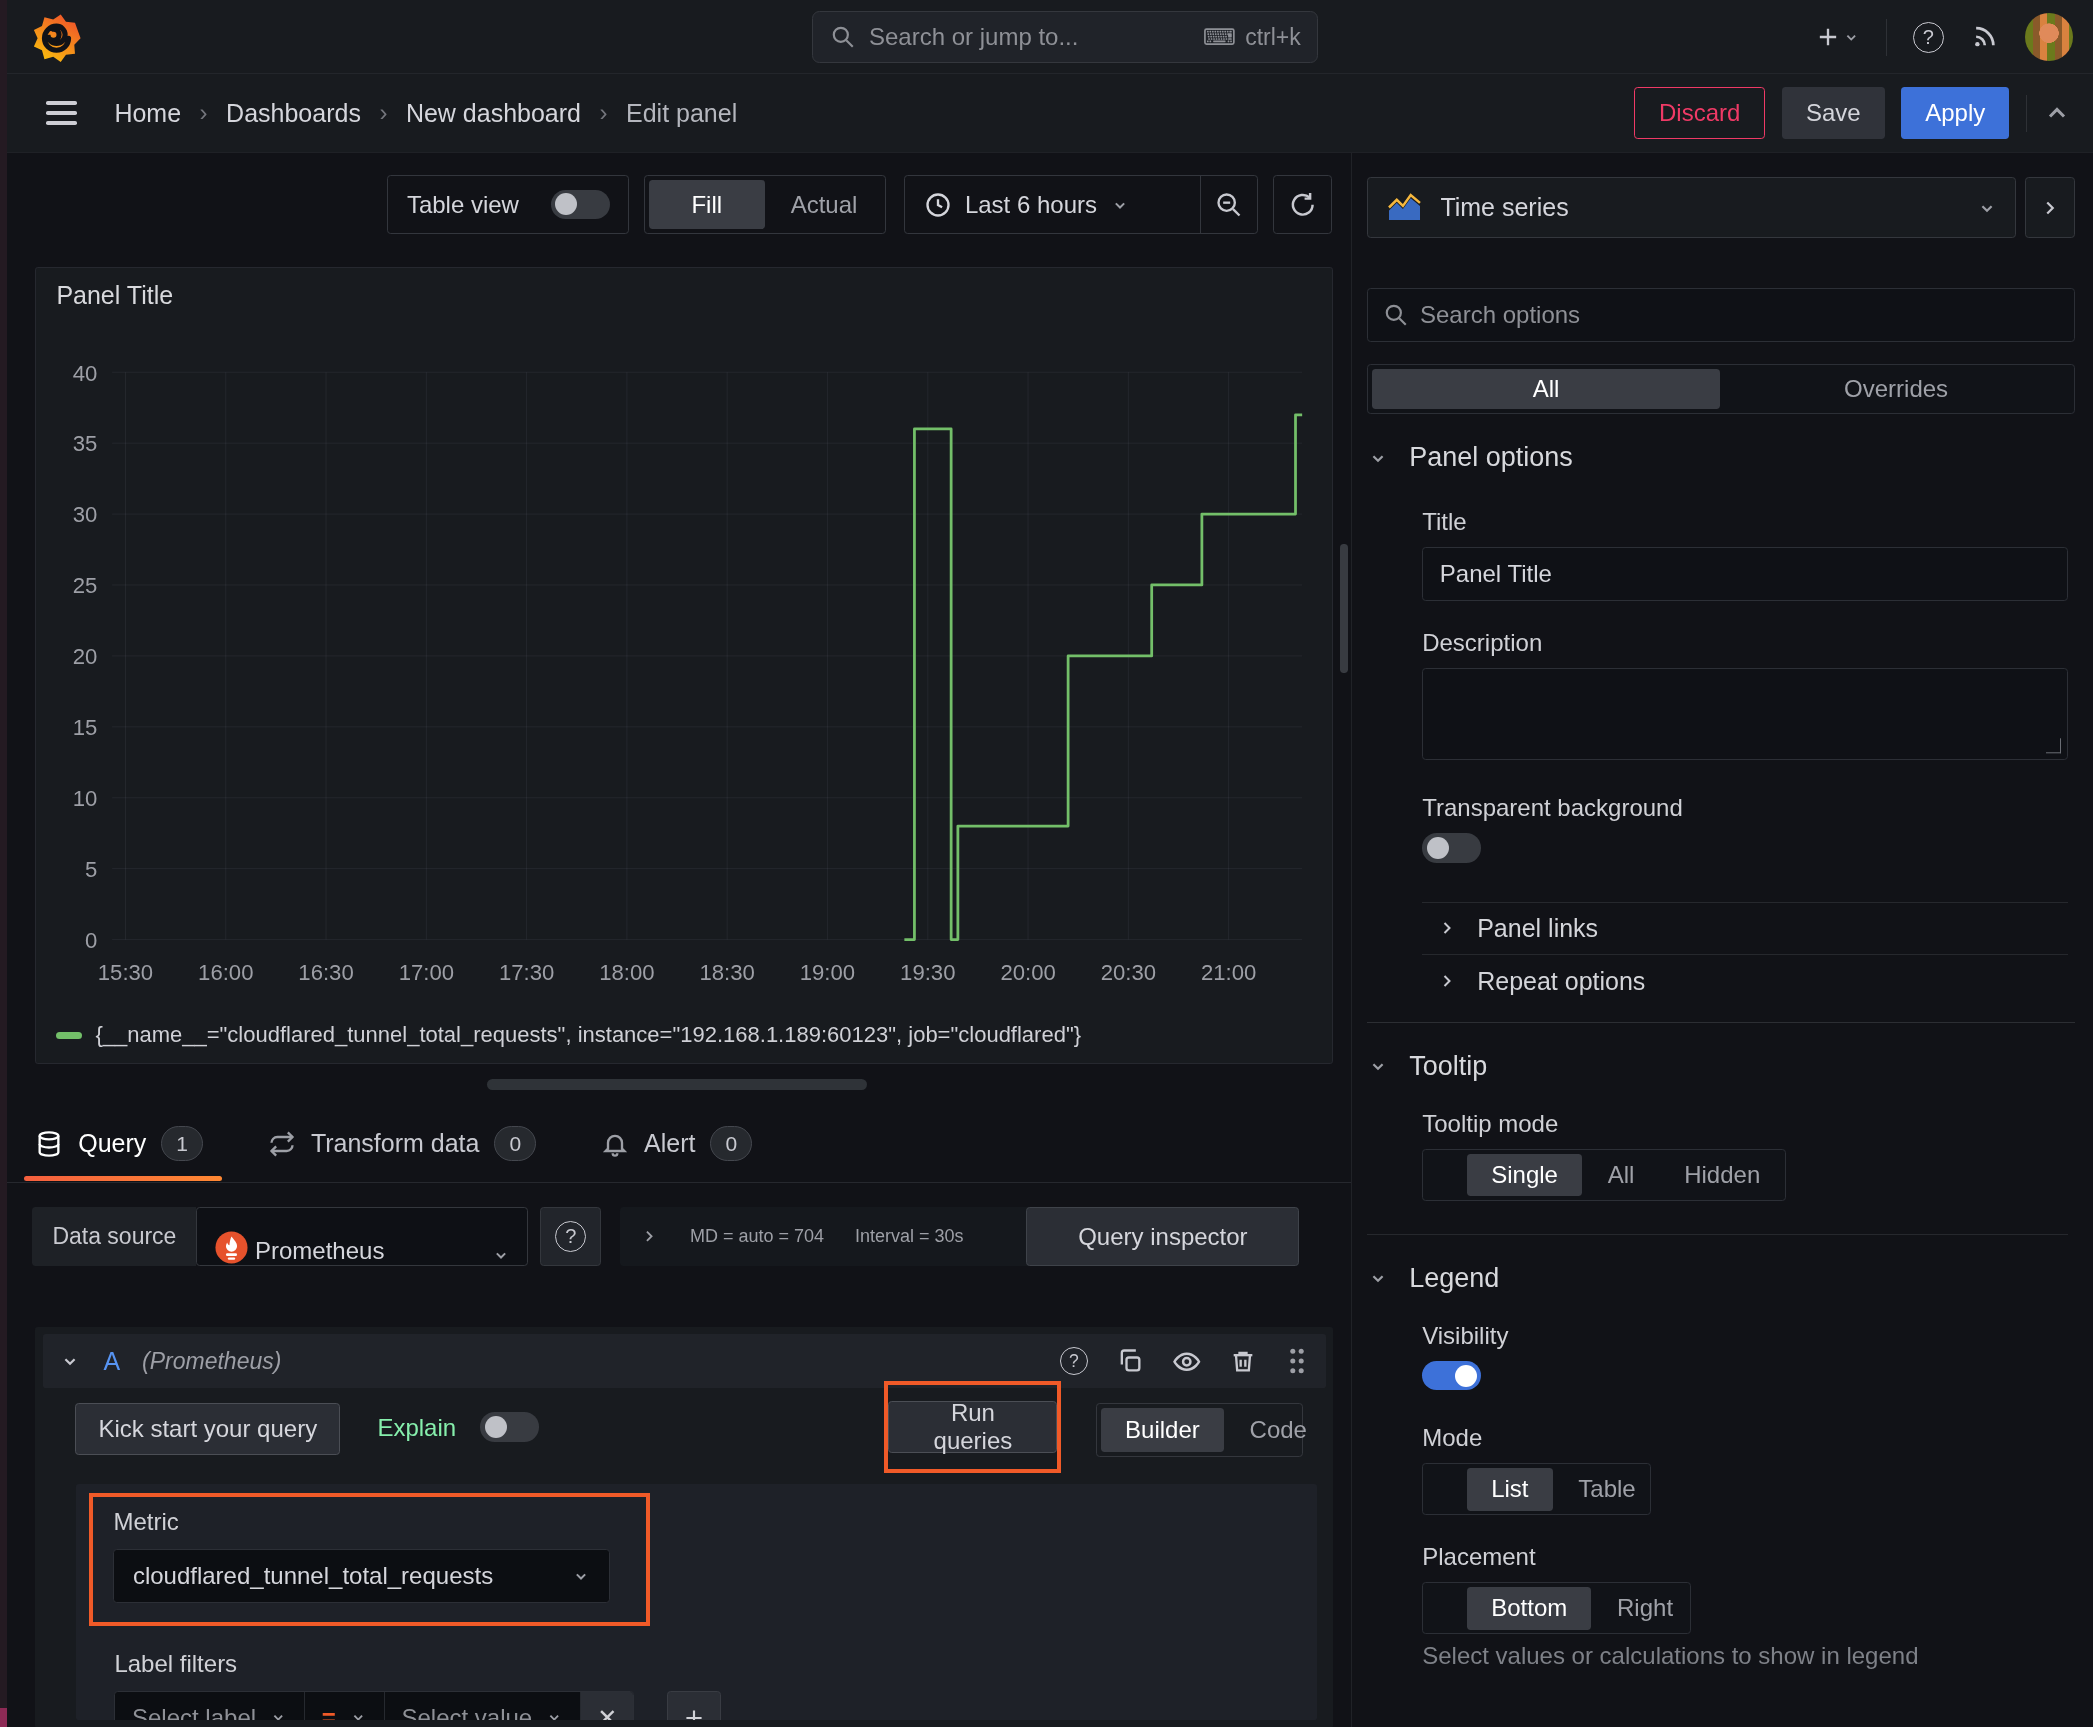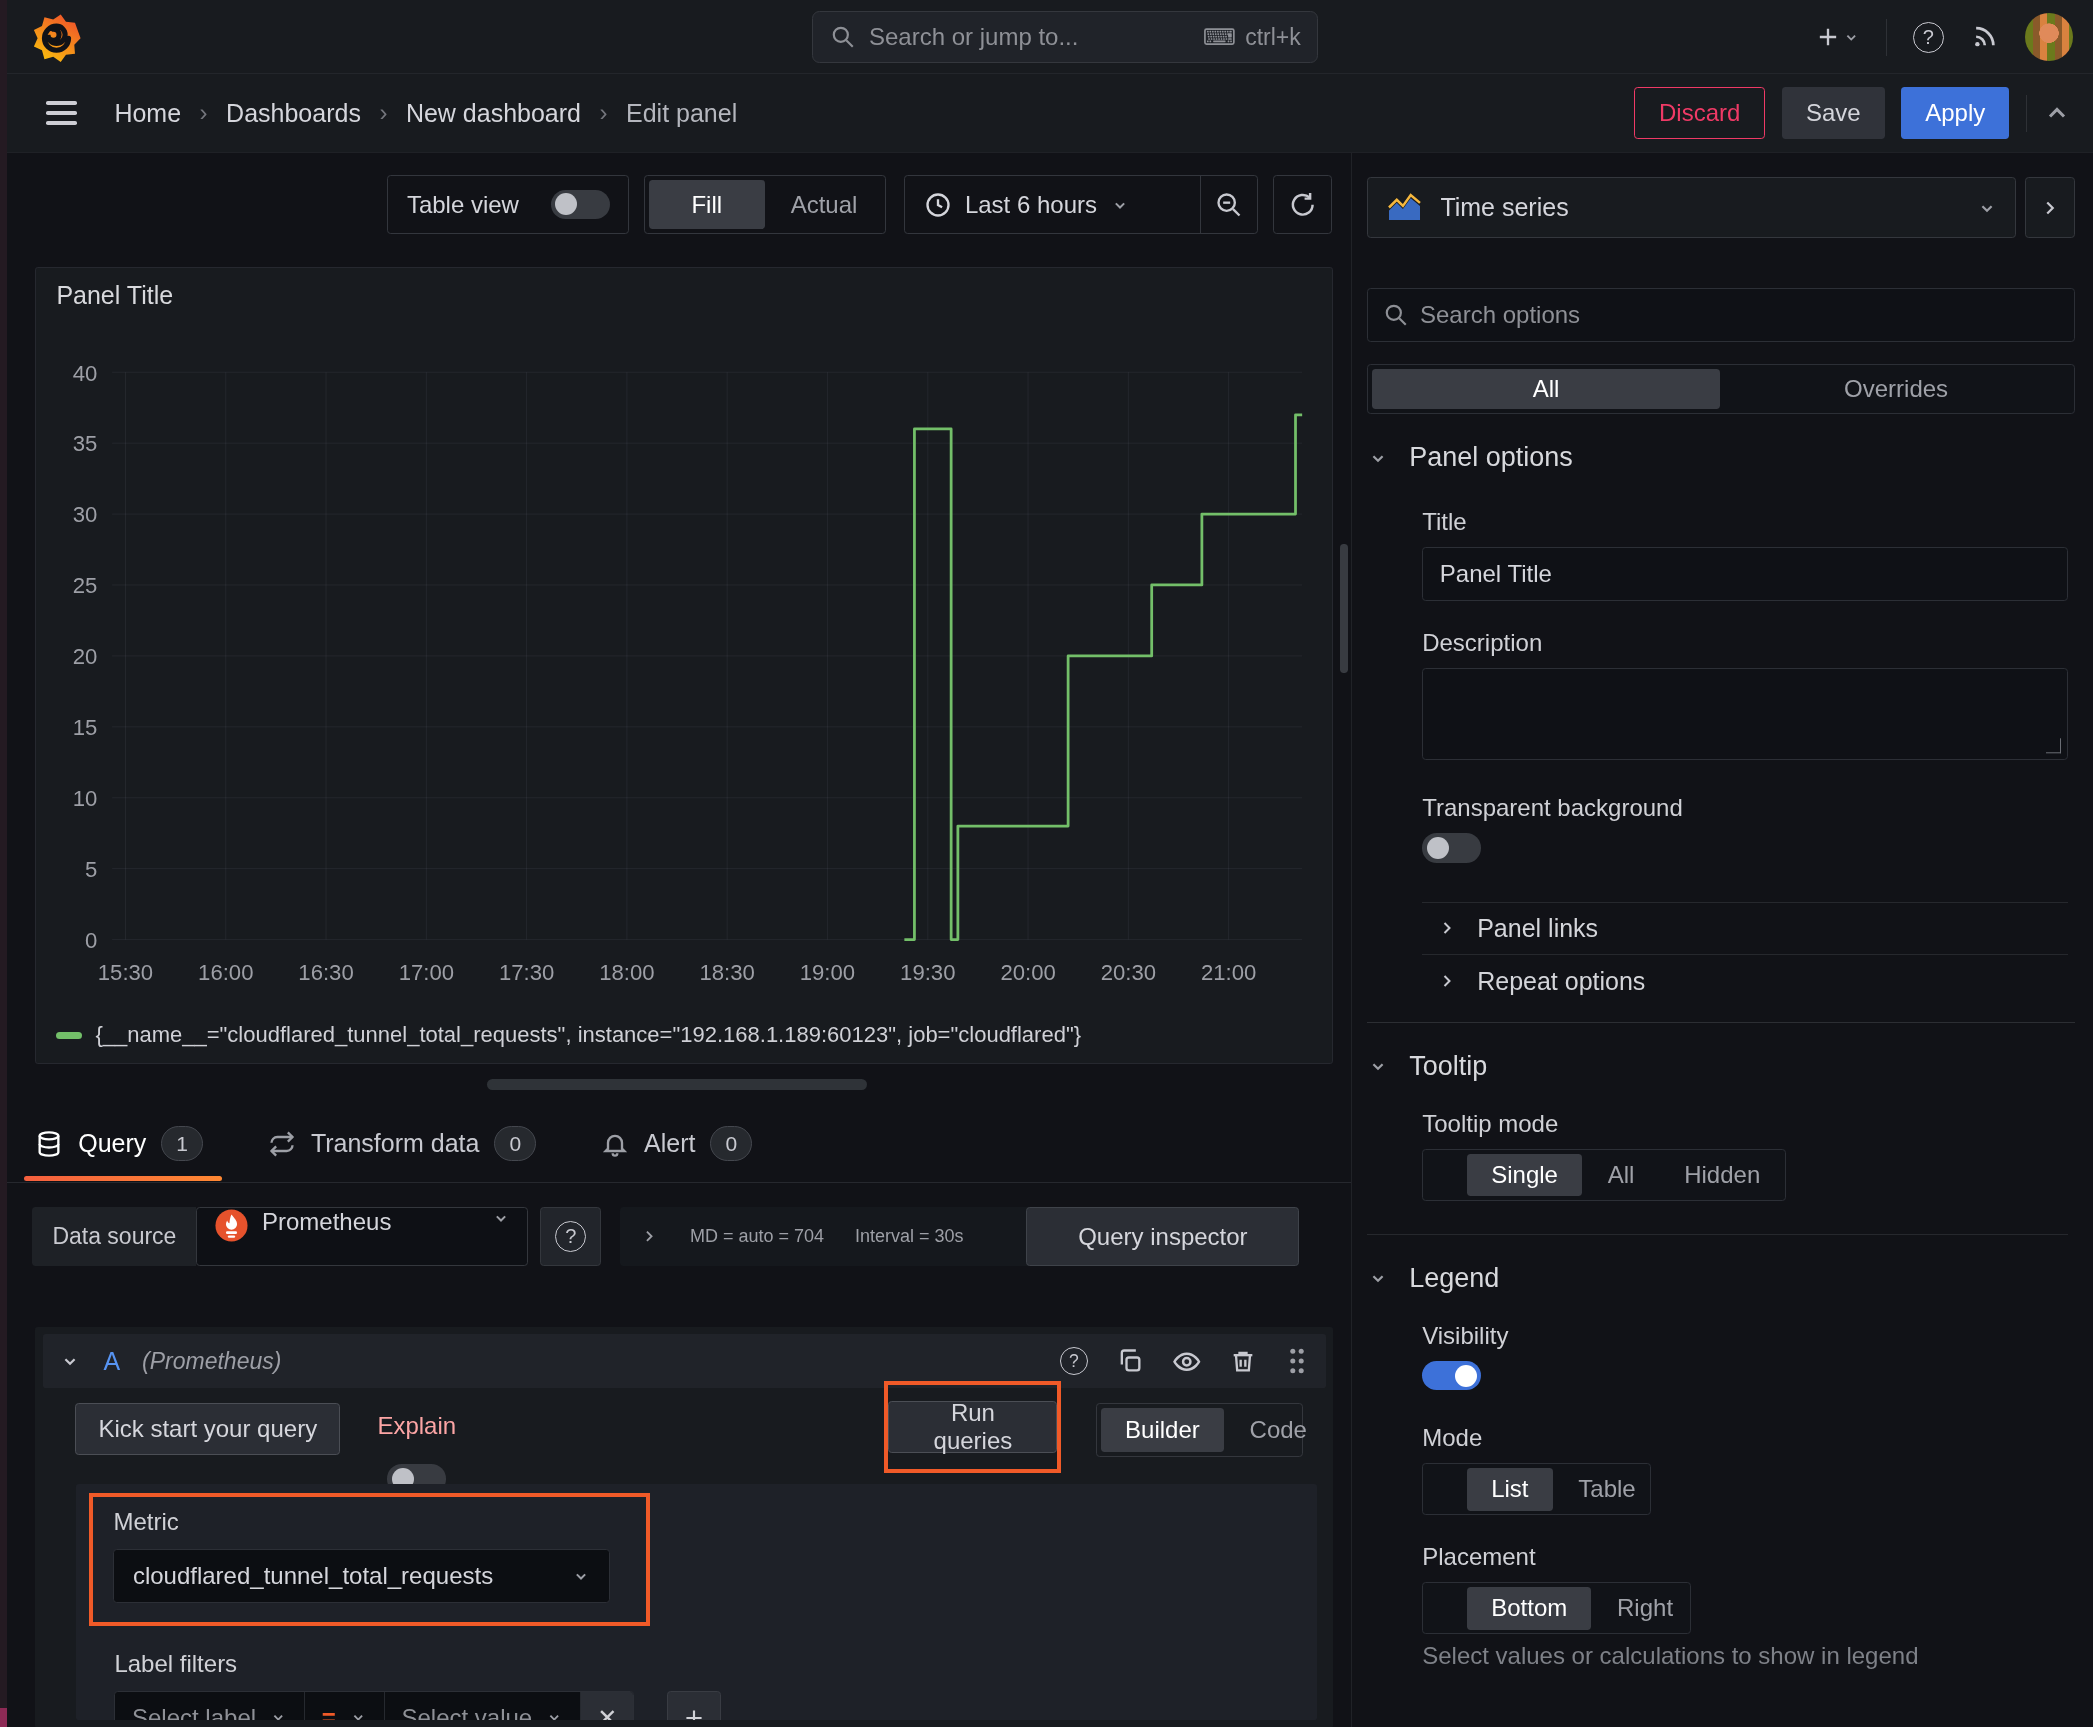--- a/index.html
+++ b/index.html
@@ -72,34 +72,34 @@
   .resizebar{position:absolute;left:480px;top:926px;width:380px;height:11px;border-radius:5.5px;background:#2f3338;cursor:row-resize;}
   
   .tabsrow{position:absolute;left:0;top:960px;width:1344px;height:70px;border-bottom:0.9px solid #26282e;display:flex;align-items:flex-start;padding-left:28px;gap:65px;}
   .tab{display:flex;align-items:center;gap:14.8px;height:61px;position:relative;cursor:pointer;color:#c8c9d0;font-size:25px;}
   .tab .badge{min-width:42px;height:35px;border-radius:18.5px;background:#26292e;border:0.9px solid #44474e;color:#c8c9d0;font-size:21px;display:flex;align-items:center;justify-content:center;padding:0 11px;}
   .tab.active{color:#fff;}
   .tab.active .under{position:absolute;left:-11px;right:-18.5px;bottom:-7.4px;height:5.5px;border-radius:2.8px;background:linear-gradient(90deg,#f55f3e,#ff8833);}
   
   .dsrow{position:absolute;left:0;top:1054px;width:1344px;height:61px;}
   .chip{position:absolute;left:25px;width:164px;height:59px;background:#1e2126;border-radius:3.7px 0 0 3.7px;display:flex;align-items:center;padding:0 20px;font-size:23px;color:#c9cad0;}
-  .dsselect{position:absolute;left:189px;width:332px;height:59px;background:#0e1015;border:0.9px solid var(--border2);border-radius:3.7px;display:flex;align-items:flex-start;gap:13px;padding:0 16.6px;cursor:pointer;}
+  .dsselect{position:absolute;left:189px;width:332px;height:59px;background:#0e1015;border:0.9px solid var(--border2);border-radius:3.7px;display:flex;align-items:flex-end;gap:6px;padding:0 16.6px;cursor:pointer;}
   .helpbtn{position:absolute;left:533px;width:61px;height:59px;background:#22252b;border:0.9px solid var(--border2);border-radius:3.7px;}
   .qmark{width:31px;height:31px;border:1.8px solid #c8c9d0;border-radius:50%;display:flex;align-items:center;justify-content:center;font-size:20px;color:#c8c9d0;margin:auto;}
   .stats{position:absolute;left:613px;width:415px;height:59px;background:#15181d;border-radius:3.7px;display:flex;align-items:center;gap:31px;padding:0 20px;color:var(--txt2);font-size:18px;}
   .qibtn{position:absolute;left:1019px;width:273px;height:59px;background:#2b2e35;border:0.9px solid #3f434a;border-radius:3.7px;color:var(--txt);font-size:24px;font-weight:500;display:flex;align-items:center;justify-content:center;cursor:pointer;}
   
   .querypanel{position:absolute;left:28px;top:1174px;width:1298px;height:401px;background:var(--panel);border-radius:2.8px;}
   .qheader{position:absolute;left:7.4px;right:7.4px;top:7.4px;height:54px;background:var(--raise);border-radius:2.8px;display:flex;align-items:center;padding:0 16.6px;gap:22px;}
   .refid{color:var(--link);font-size:25px;font-weight:500;}
   .dshint{color:var(--txt2);font-style:italic;font-size:23px;}
   .qicons{margin-left:auto;display:flex;align-items:center;gap:28px;}
   .kickstart{position:absolute;left:40px;top:76px;height:52px;}
   .btn2{background:#2b2e35;border:0.9px solid #4b4e55;border-radius:3.7px;color:var(--txt);font-size:24px;font-weight:500;padding:0 22px;display:flex;align-items:center;cursor:pointer;}
-  .explain{position:absolute;left:342px;top:85px;font-size:24px;color:#fca5a5;display:flex;align-items:center;gap:24px;flex-direction:column;}
+  .explain{position:absolute;left:342px;top:85px;font-size:24px;color:#86efac;display:flex;align-items:flex-end;gap:24px;}
   .runwrap{position:absolute;left:849px;top:54px;width:177px;height:92px;border:4.6px solid var(--accent);display:flex;align-items:center;justify-content:center;}
   .runwrap .btn2{height:52px;}
   .buildercode{position:absolute;left:1061px;top:76px;width:207px;height:54px;border:0.9px solid var(--border2);border-radius:3.7px;}
   .qbody{position:absolute;left:41px;right:16.6px;top:157px;height:236px;background:var(--panel2);border-radius:2.8px;padding:0 0 0 0;overflow:hidden;}
   .metricwrap{margin:9.2px 0 0 13px;width:561px;border:4.6px solid var(--accent);padding:11px 18.5px 18.5px 20px;}
   .flabel{font-size:24px;color:#d0d1d6;}
   .mselect{margin-top:13px;width:497px;height:54px;background:#0c0e12;border:0.9px solid var(--border);border-radius:3.7px;display:flex;align-items:center;justify-content:space-between;padding:0 18.5px;cursor:pointer;font-size:24px;color:var(--txt);}
   .lf{margin:24px 0 0 38px;}
   .lfrow{margin-top:13px;display:flex;align-items:center;gap:33px;}
   .lfgroup{display:flex;height:54px;border:0.9px solid var(--border);border-radius:3.7px;overflow:hidden;background:#0c0e12;}

